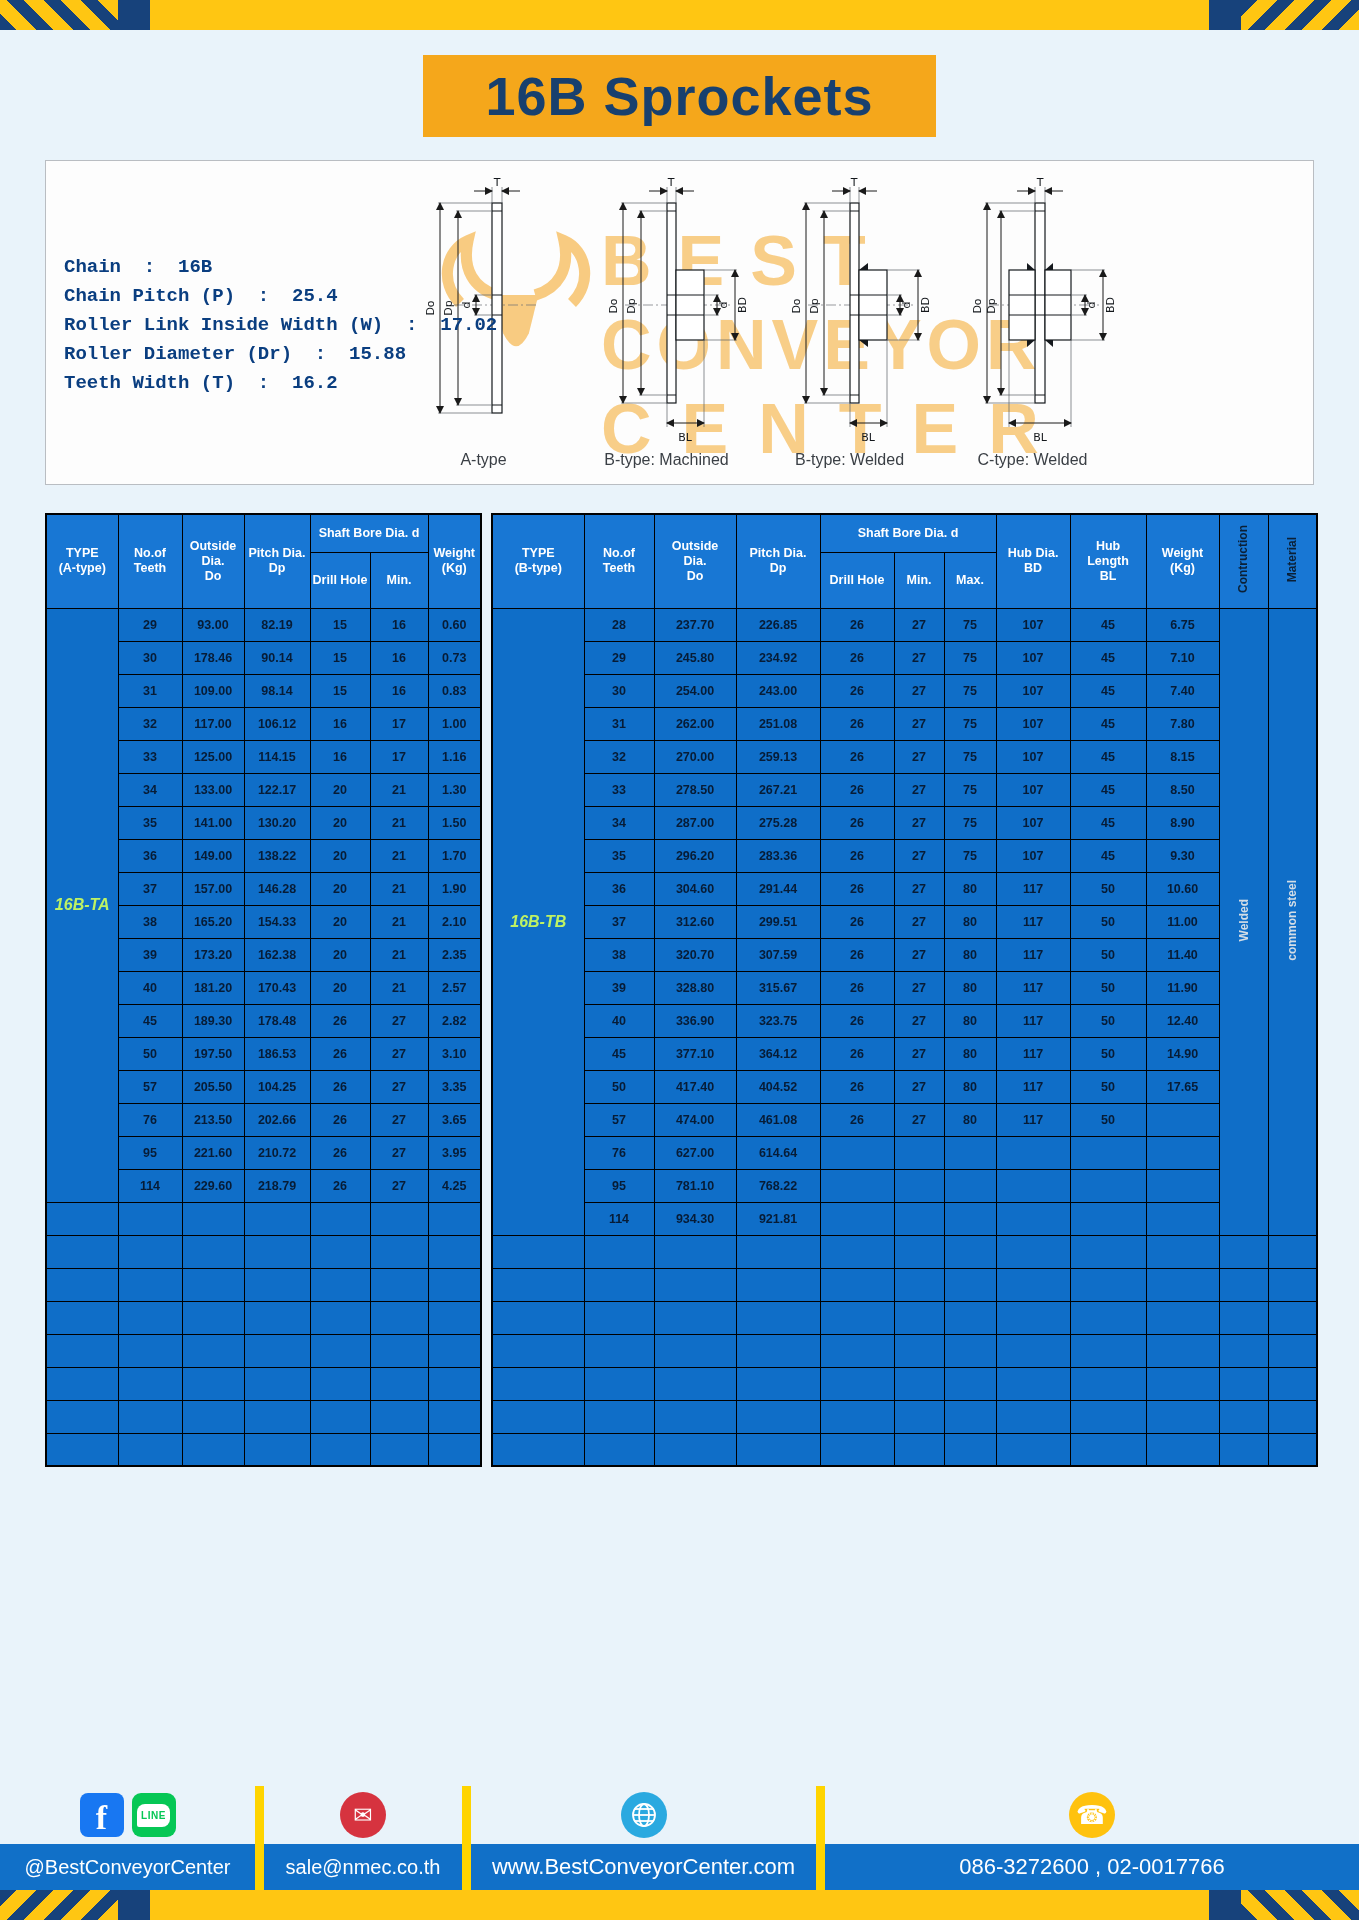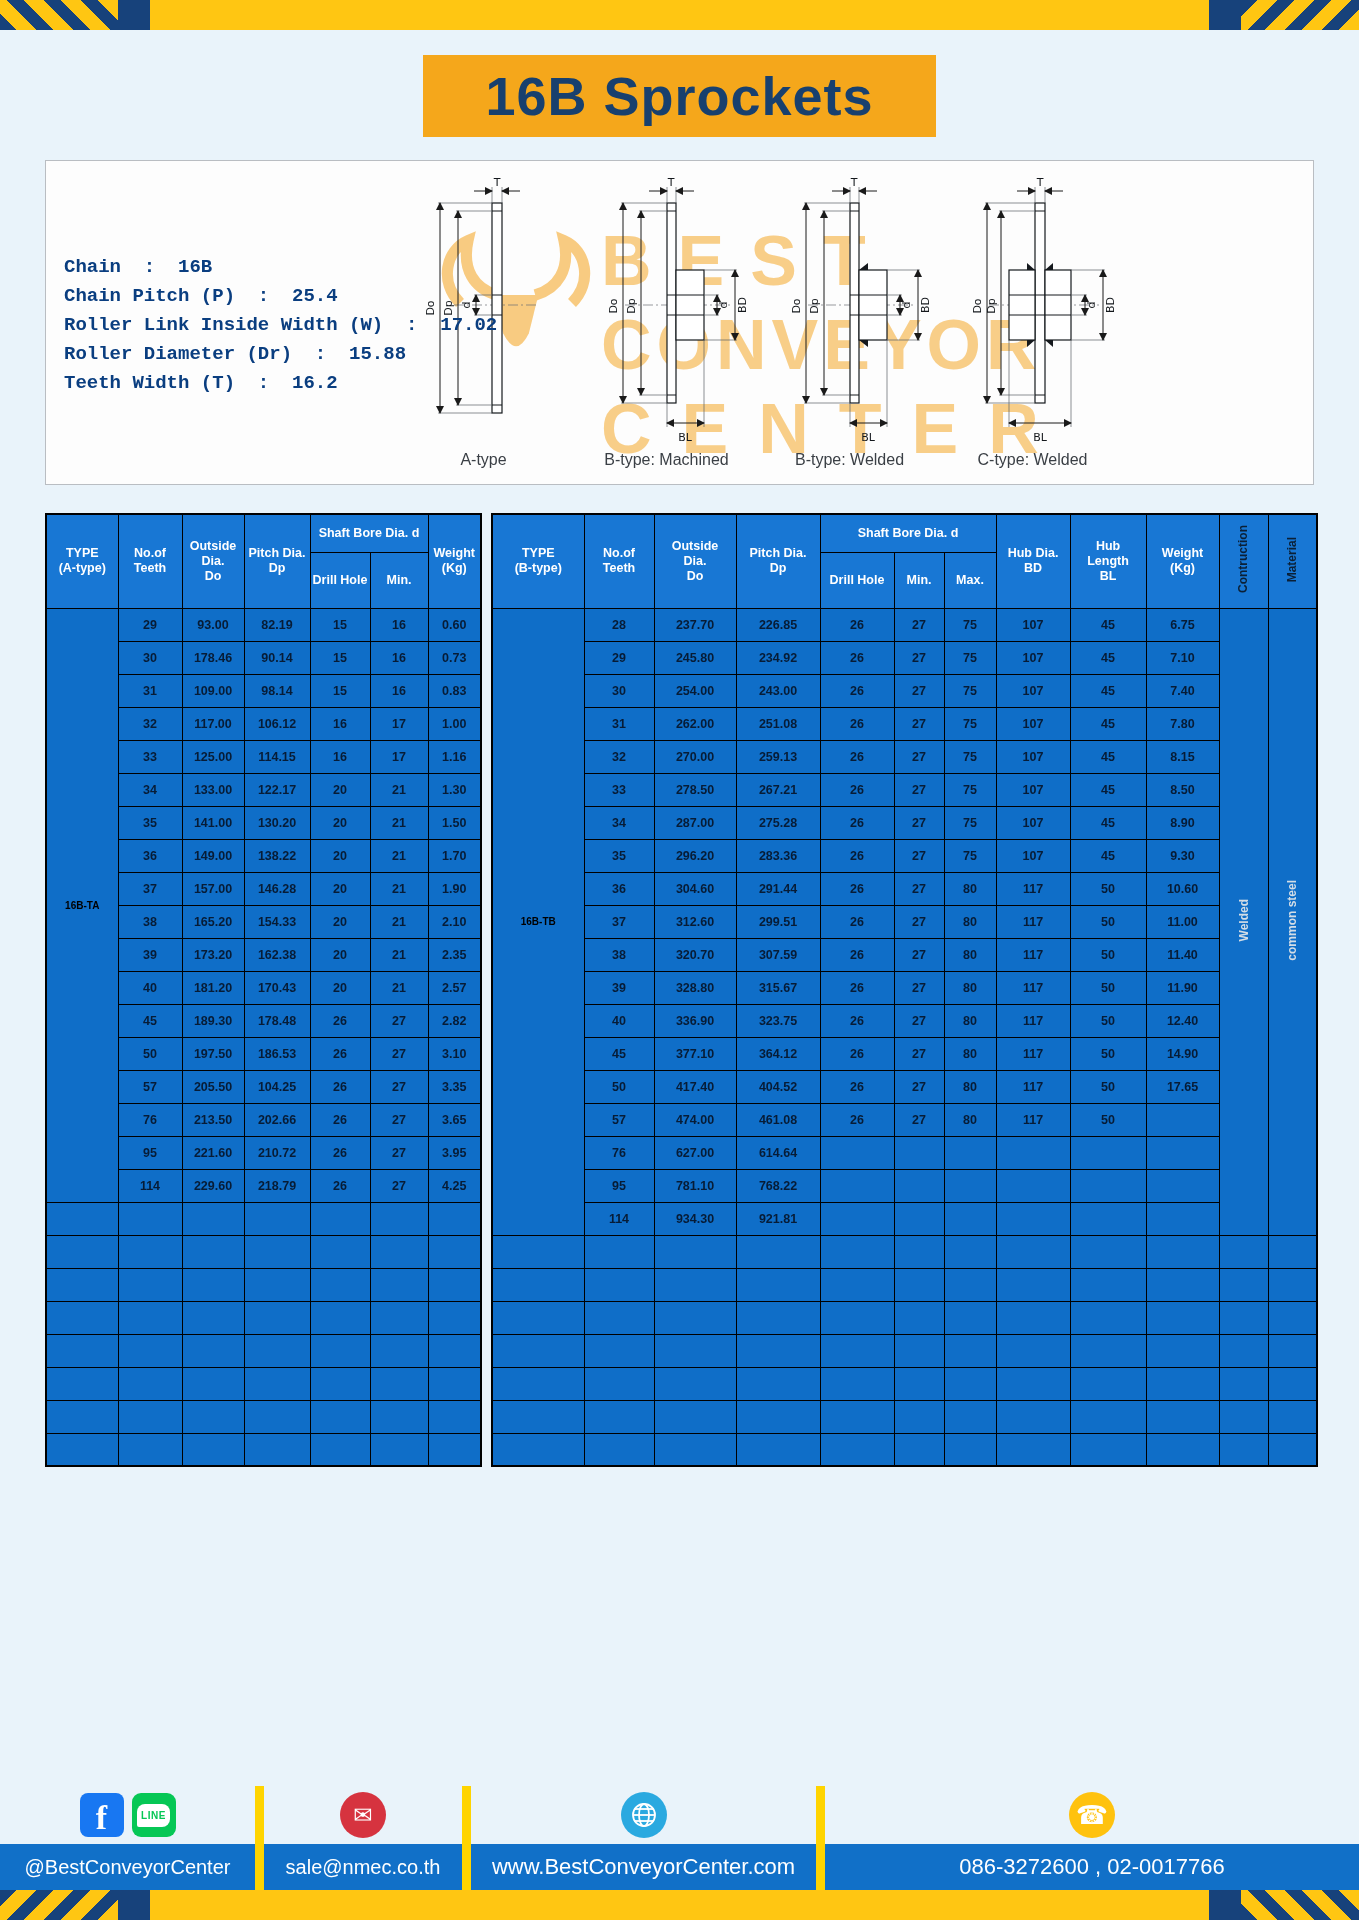--- a/index.html
+++ b/index.html
@@ -56,21 +56,21 @@
   .stable th, .stable td { border:1px solid #000; text-align:center; vertical-align:middle; overflow:hidden; }
   .stable thead th {
     background:#1877D4; color:#FFFFFF; font-weight:bold; font-size:12.5px;
     white-space:pre-line; line-height:15px; padding:2px 1px;
   }
   .stable thead tr:nth-child(1) th { height:38px; }
   .stable thead tr:nth-child(2) th { height:56px; }
   .stable tbody td {
     background:#0F6EC8; color:#071C36; font-weight:bold; font-size:12.5px; height:33px; padding:0 2px;
   }
-  .stable td.type-cell { color:#000000; font-size:10px; }
+  .stable td.type-cell { color:#bef264; font-size:16px;font-style:italic; }
   .vtext { writing-mode:vertical-rl; transform:rotate(180deg); white-space:nowrap; display:inline-block; }
   th.vhead .vtext { color:#0B2036; font-size:12px; }
   td.vcell .vtext  { color:#D3DDE6; font-size:12px; }
 
   
   .footer { position:absolute; left:0; right:0; bottom:30px; display:flex; align-items:stretch; height:104px; }
   .fsec   { display:flex; flex-direction:column; }
   .fsec .ficons { height:58px; display:flex; align-items:center; justify-content:center; gap:8px; }
   .fsec .ftext  { height:46px; background:#1170C8; color:#fff; font-weight:normal;
                   display:flex; align-items:center; justify-content:center; }

